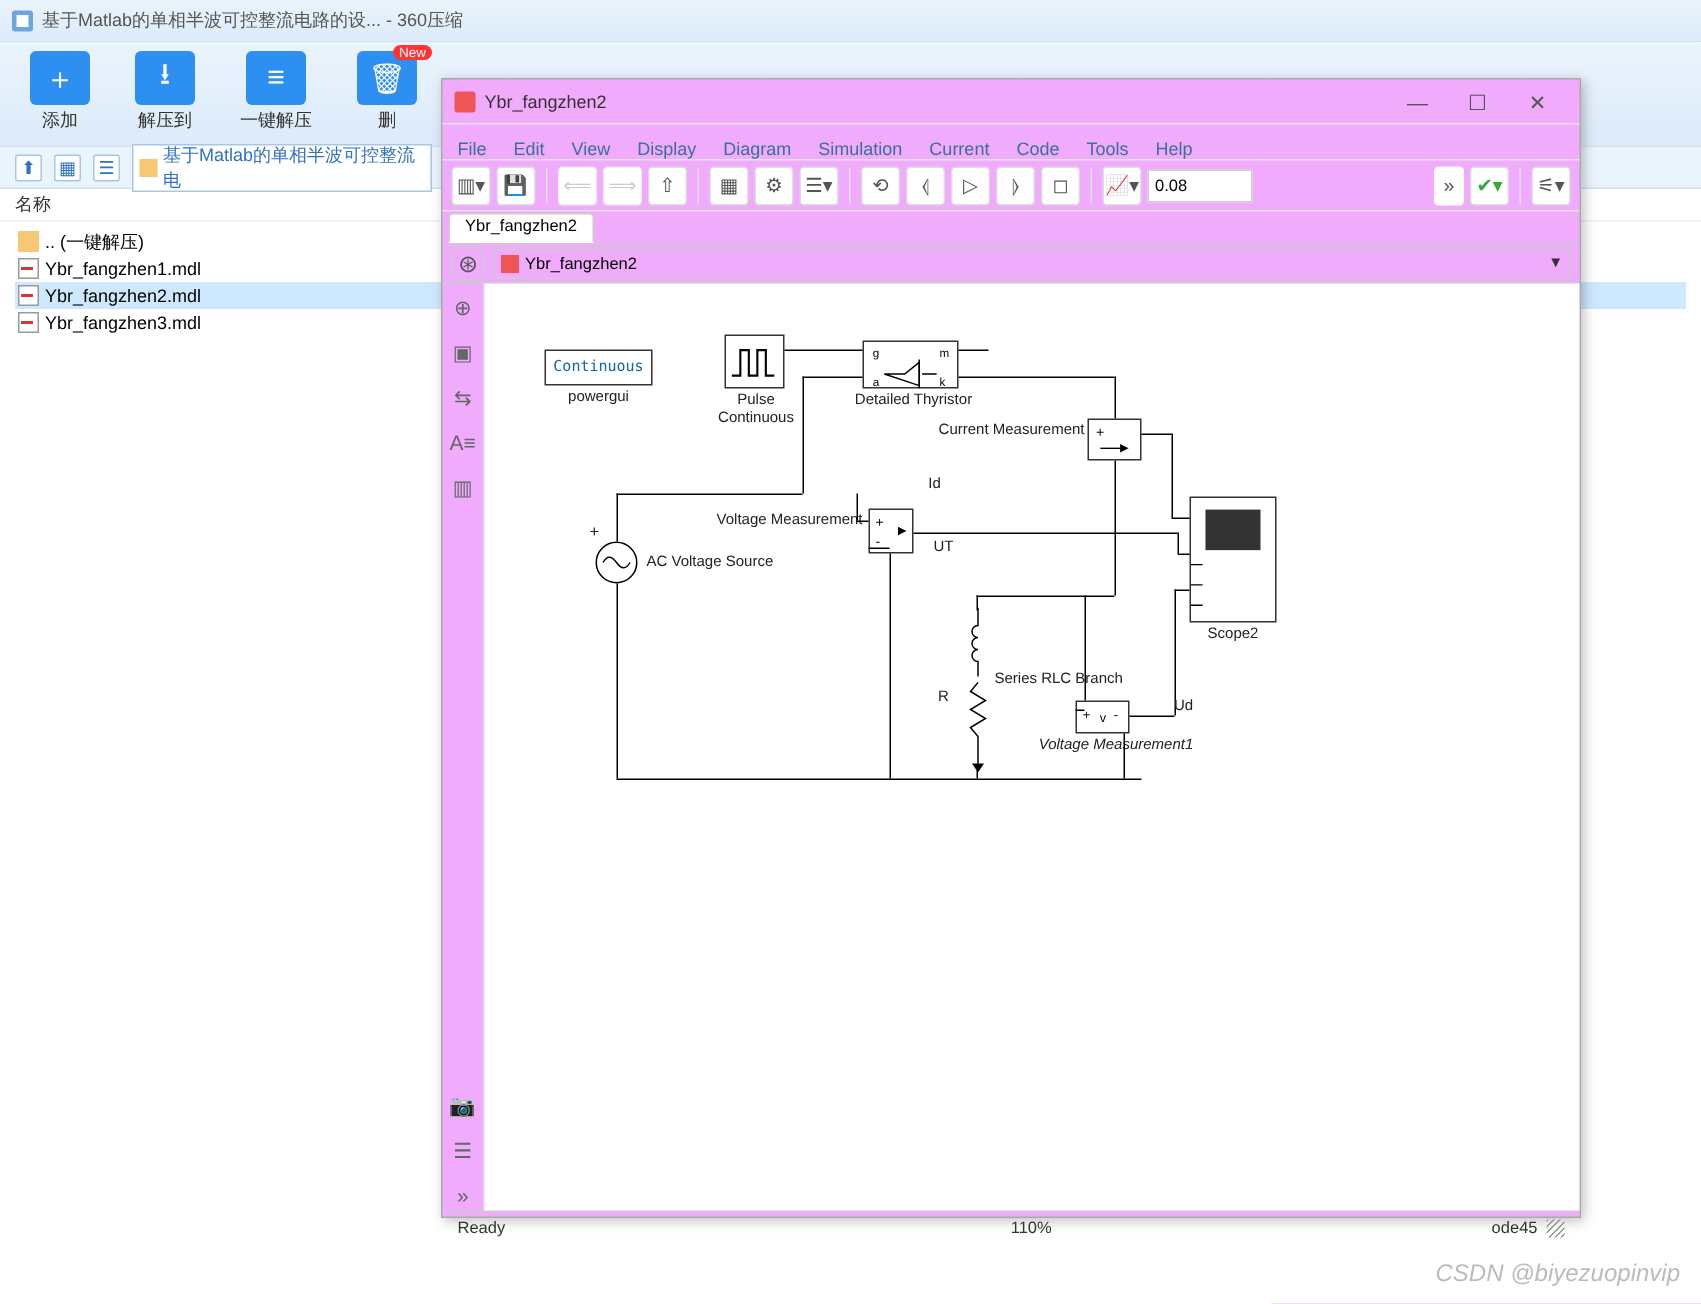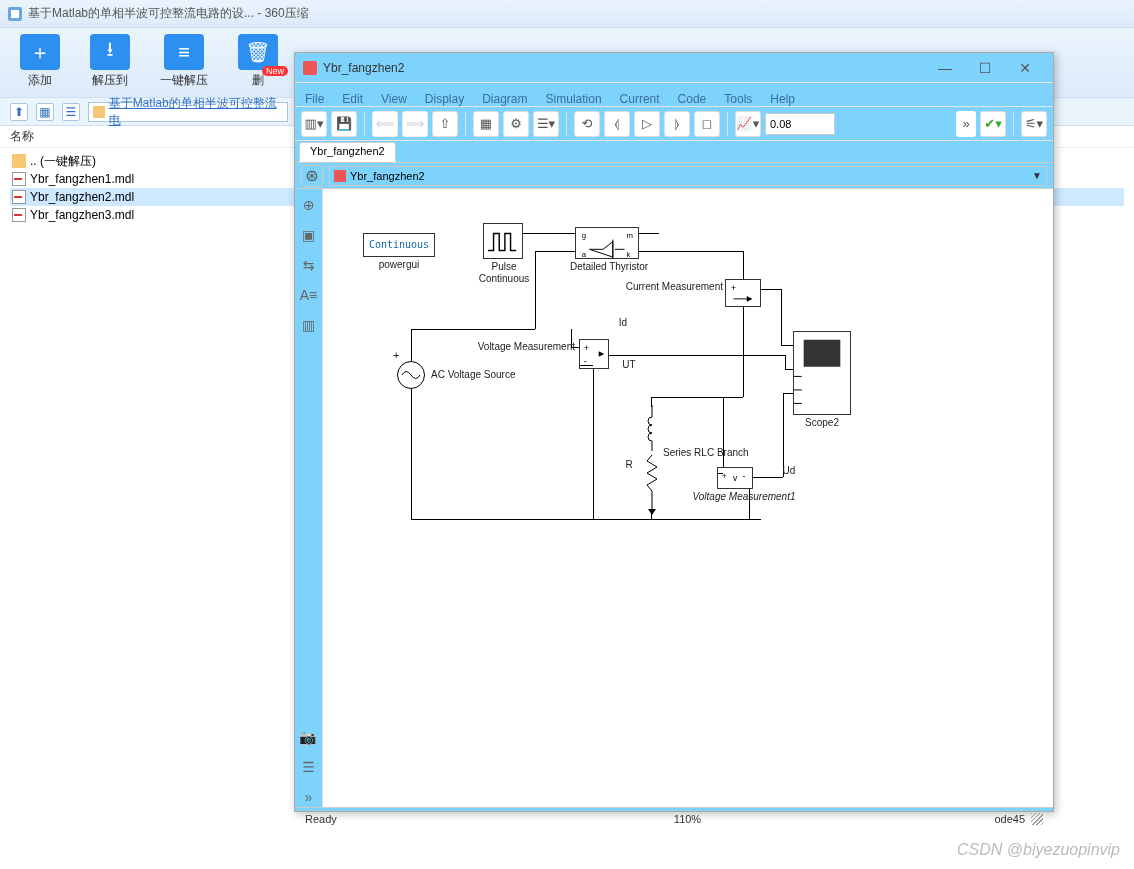--- a/index.html
+++ b/index.html
@@ -6,36 +6,36 @@
 body { background: #fff; width: 1134px; height: 869px; overflow: hidden; position: relative; }
 
 
 .outer-title { height: 28px; background: linear-gradient(#eaf4fc,#dceafa); display:flex; align-items:center; padding:0 8px; font-size:12px; color:#555; border-bottom:1px solid #cfe0f2;}
 .outer-title .ico { width:14px;height:14px;margin-right:6px;display:inline-block;background:#6aa7e0;border-radius:2px;position:relative;}
 .outer-title .ico::after{content:"";position:absolute;inset:3px;background:#fff;}
 .outer-toolbar { height:70px; background:linear-gradient(#eaf4fc,#dceafa); display:flex; padding:6px 20px 0; gap:30px; border-bottom:1px solid #cfe0f2;}
 .tb-btn { display:flex; flex-direction:column; align-items:center; font-size:12px; color:#333; cursor:pointer;}
 .tb-btn .sq { width:40px;height:36px;border-radius:4px;margin-bottom:2px;display:flex;align-items:center;justify-content:center;color:#fff;font-size:20px;}
 .sq.blue{background:#2d8ff0;} .sq.cyan{background:#2d8ff0;} .sq.red{position:relative;}
-.badge{position:absolute;top:-4px;right:-10px;background:#f33;color:#fff;font-size:9px;border-radius:8px;padding:0 4px;margin-top:36px;}
+.badge{position:absolute;top:-4px;right:-10px;background:#f33;color:#fff;font-size:9px;border-radius:8px;padding:0 4px;}
 .outer-subbar{height:28px;background:#eaf4fc;border-bottom:1px solid #cfe0f2;display:flex;align-items:center;padding:0 10px;gap:8px;font-size:12px;color:#3072c4;}
 .subbar-ico{width:18px;height:18px;border:1px solid #a7c7e7;display:flex;align-items:center;justify-content:center;border-radius:2px;background:#fff;}
-.addr-box{flex:none;width:200px;height:20px;border:1px solid #a7c7e7;background:#fff;display:flex;align-items:center;padding:0 4px;text-decoration:underline;}
+.addr-box{flex:none;width:200px;height:32px;border:1px solid #a7c7e7;background:#fff;display:flex;align-items:center;padding:0 4px;}
 .addr-box .fico{width:12px;height:12px;background:#f7c873;margin-right:4px;}
 .col-head{height:22px;border-bottom:1px solid #eee;font-size:12px;color:#333;padding:2px 10px;background:#fff;}
 .file-list{padding:4px 10px;font-size:12px;}
 .file-row{display:flex;align-items:center;height:18px;gap:4px;padding:1px 2px;}
 .file-row.sel{background:#cde8ff;}
 .fico{width:14px;height:14px;display:inline-block;}
 .fico.fold{background:#f7c873;}
 .fico.mdl{background:#fff;border:1px solid #999;position:relative;}
 .fico.mdl::after{content:"";position:absolute;left:1px;top:5px;width:8px;height:2px;background:#d33;}
 
 
-.sim-win{position:absolute;left:294px;top:52px;width:760px;height:760px;background:#7dd3fc;border:1px solid #aaa;box-shadow:2px 2px 8px rgba(0,0,0,.25);}
+.sim-win{position:absolute;left:294px;top:52px;width:760px;height:760px;background:#f0abfc;border:1px solid #aaa;box-shadow:2px 2px 8px rgba(0,0,0,.25);}
 .sim-title{height:30px;display:flex;align-items:center;border-bottom:1px solid #e4e4e4;padding:0 8px;font-size:12px;color:#333;}
 .sim-title .sico{width:14px;height:14px;background:#e55;margin-right:6px;border-radius:2px;}
 .sim-title .spacer{flex:1;}
 .winbtn{width:40px;height:26px;display:flex;align-items:center;justify-content:center;color:#555;font-size:14px;}
 .sim-menu{height:24px;display:flex;align-items:flex-end;gap:18px;padding:0 10px;font-size:12px;color:#3a6fa0;border-bottom:1px solid #e4e4e4;}
 .sim-tb{height:34px;display:flex;align-items:center;padding:0 6px;gap:4px;border-bottom:1px solid #e4e4e4;}
 .tbi{width:26px;height:26px;border:1px solid #ddd;border-radius:3px;display:flex;align-items:center;justify-content:center;color:#555;font-size:13px;background:#fff;}
 .tbi.narrow{width:20px;border:none;}
 .tbi.disabled{color:#ccc;border-color:#eee;}
 .tbsep{width:1px;height:24px;background:#e0e0e0;margin:0 3px;}

